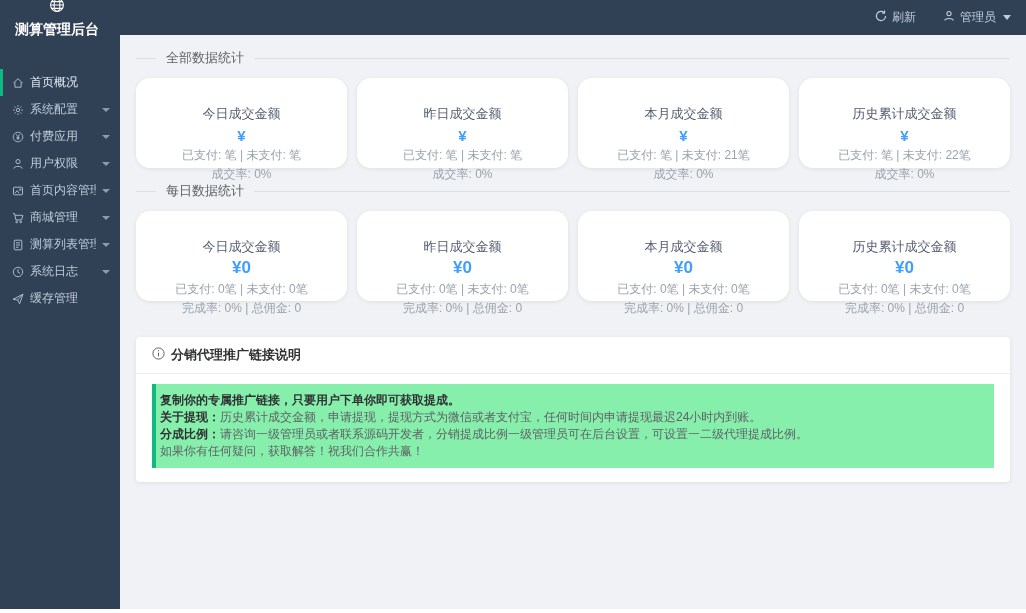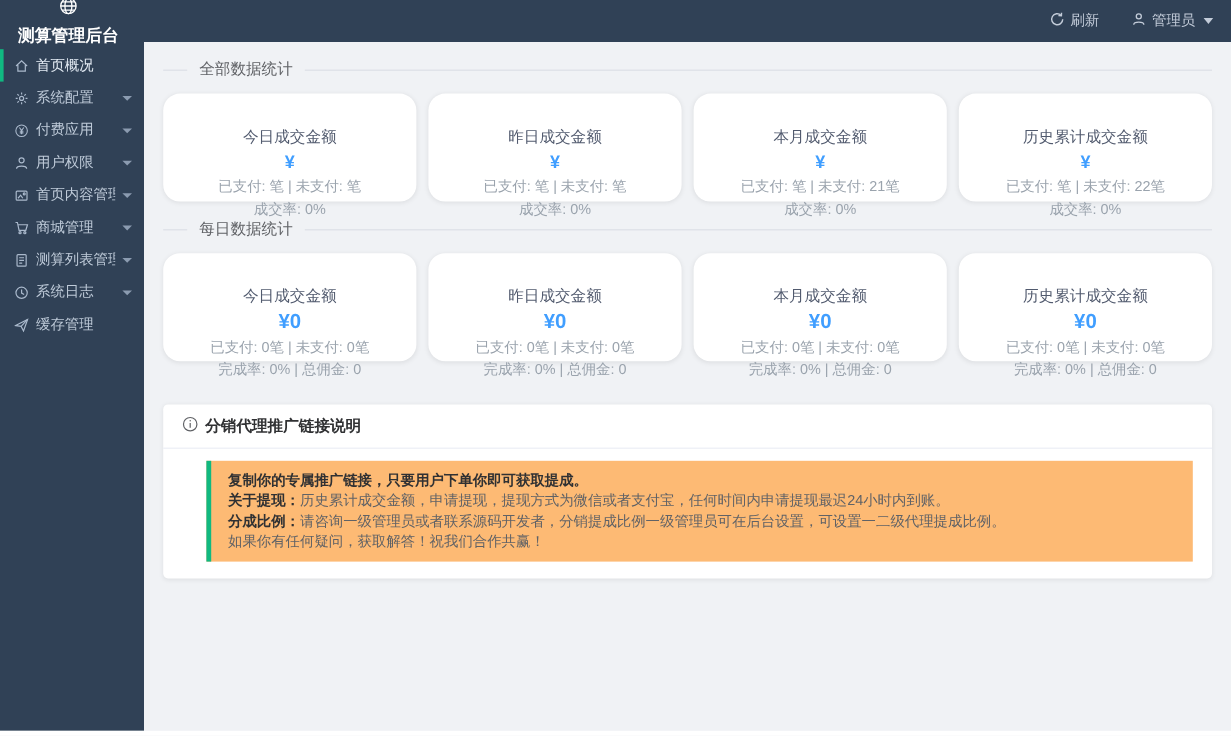--- a/index.html
+++ b/index.html
@@ -14,21 +14,21 @@
   .brand svg { display:block; }
   .header-right { display:flex; align-items:center; gap:27px; color:#c3ccd9; font-size:12px; }
   .h-action { display:flex; align-items:center; gap:5px; cursor:pointer; }
   .caret { width:0; height:0; border-left:4px solid transparent; border-right:4px solid transparent;
            border-top:5px solid #c3ccd9; margin-left:2px; }
 
   
   .sidebar { position:absolute; top:35px; left:0; width:120px; bottom:4px; background:#304156; padding-top:6px; }
   .s-item { height:27px; display:flex; align-items:center; gap:6px; padding:0 10px 0 12px;
             color:#bfcbd9; font-size:12px; cursor:pointer; }
-  .s-item.active { border-left:3px solid #10b981; padding-left:9px; color:#e4ecf5; }
+  .s-item.active { border-left:3px solid #10b981; padding-left:9px; color:#e4ecf5;margin-top:28px; }
   .s-item .s-icon { display:flex; width:12px; height:12px; flex:0 0 12px; color:#aab9cc; }
   .s-item .s-label { white-space:nowrap; overflow:hidden; }
   .s-arrow { margin-left:auto; width:0; height:0; border-left:4px solid transparent;
              border-right:4px solid transparent; border-top:4px solid #8b9bb0; }
 
   
   .main { position:absolute; left:120px; top:35px; right:0; bottom:4px; background:#f0f2f5; overflow:hidden; }
   .section-title { display:flex; align-items:center; margin:14px 16px 11px; }
   .st-text { font-size:13px; color:#606266; padding:0 10px; white-space:nowrap; }
   .st-line-short { width:20px; height:1px; background:#dcdfe6; }
@@ -41,22 +41,22 @@
   .card-amount { color:#409EFF; font-weight:bold; font-size:15px; margin:4px 0 2px; }
   .cards.daily .card-amount { font-size:17px; margin:2px 0 2px; }
   .card-line { font-size:12px; color:#9aa3ad; line-height:19px; }
 
   
   .notice { margin:16px; background:#fff; border-radius:4px; box-shadow:0 1px 4px rgba(0,0,0,0.08); }
   .notice-header { display:flex; align-items:center; gap:6px; padding:9px 16px;
                    border-bottom:1px solid #ebeef5; font-size:13px; font-weight:bold; color:#303133;margin-top:36px; }
   .notice-header svg { color:#606266; }
   .notice-body { padding:10px 16px 14px; }
-  .notice-box { background:#fdba74; border-left:4px solid #10b981; padding:8px 14px;
-                font-size:12px; color:#606266; line-height:17px;margin-left:20px; }
+  .notice-box { background:#86efac; border-left:4px solid #10b981; padding:8px 4px;
+                font-size:12px; color:#606266; line-height:17px; }
   .notice-box .nb-bold { font-weight:bold; color:#303133; }
 
   .bottom-strip { position:absolute; left:0; right:0; bottom:0; height:4px; background:#ffffff; }
 </style>
 </head>
 <body>
 
 <div class="page">
 
   <div class="header">

